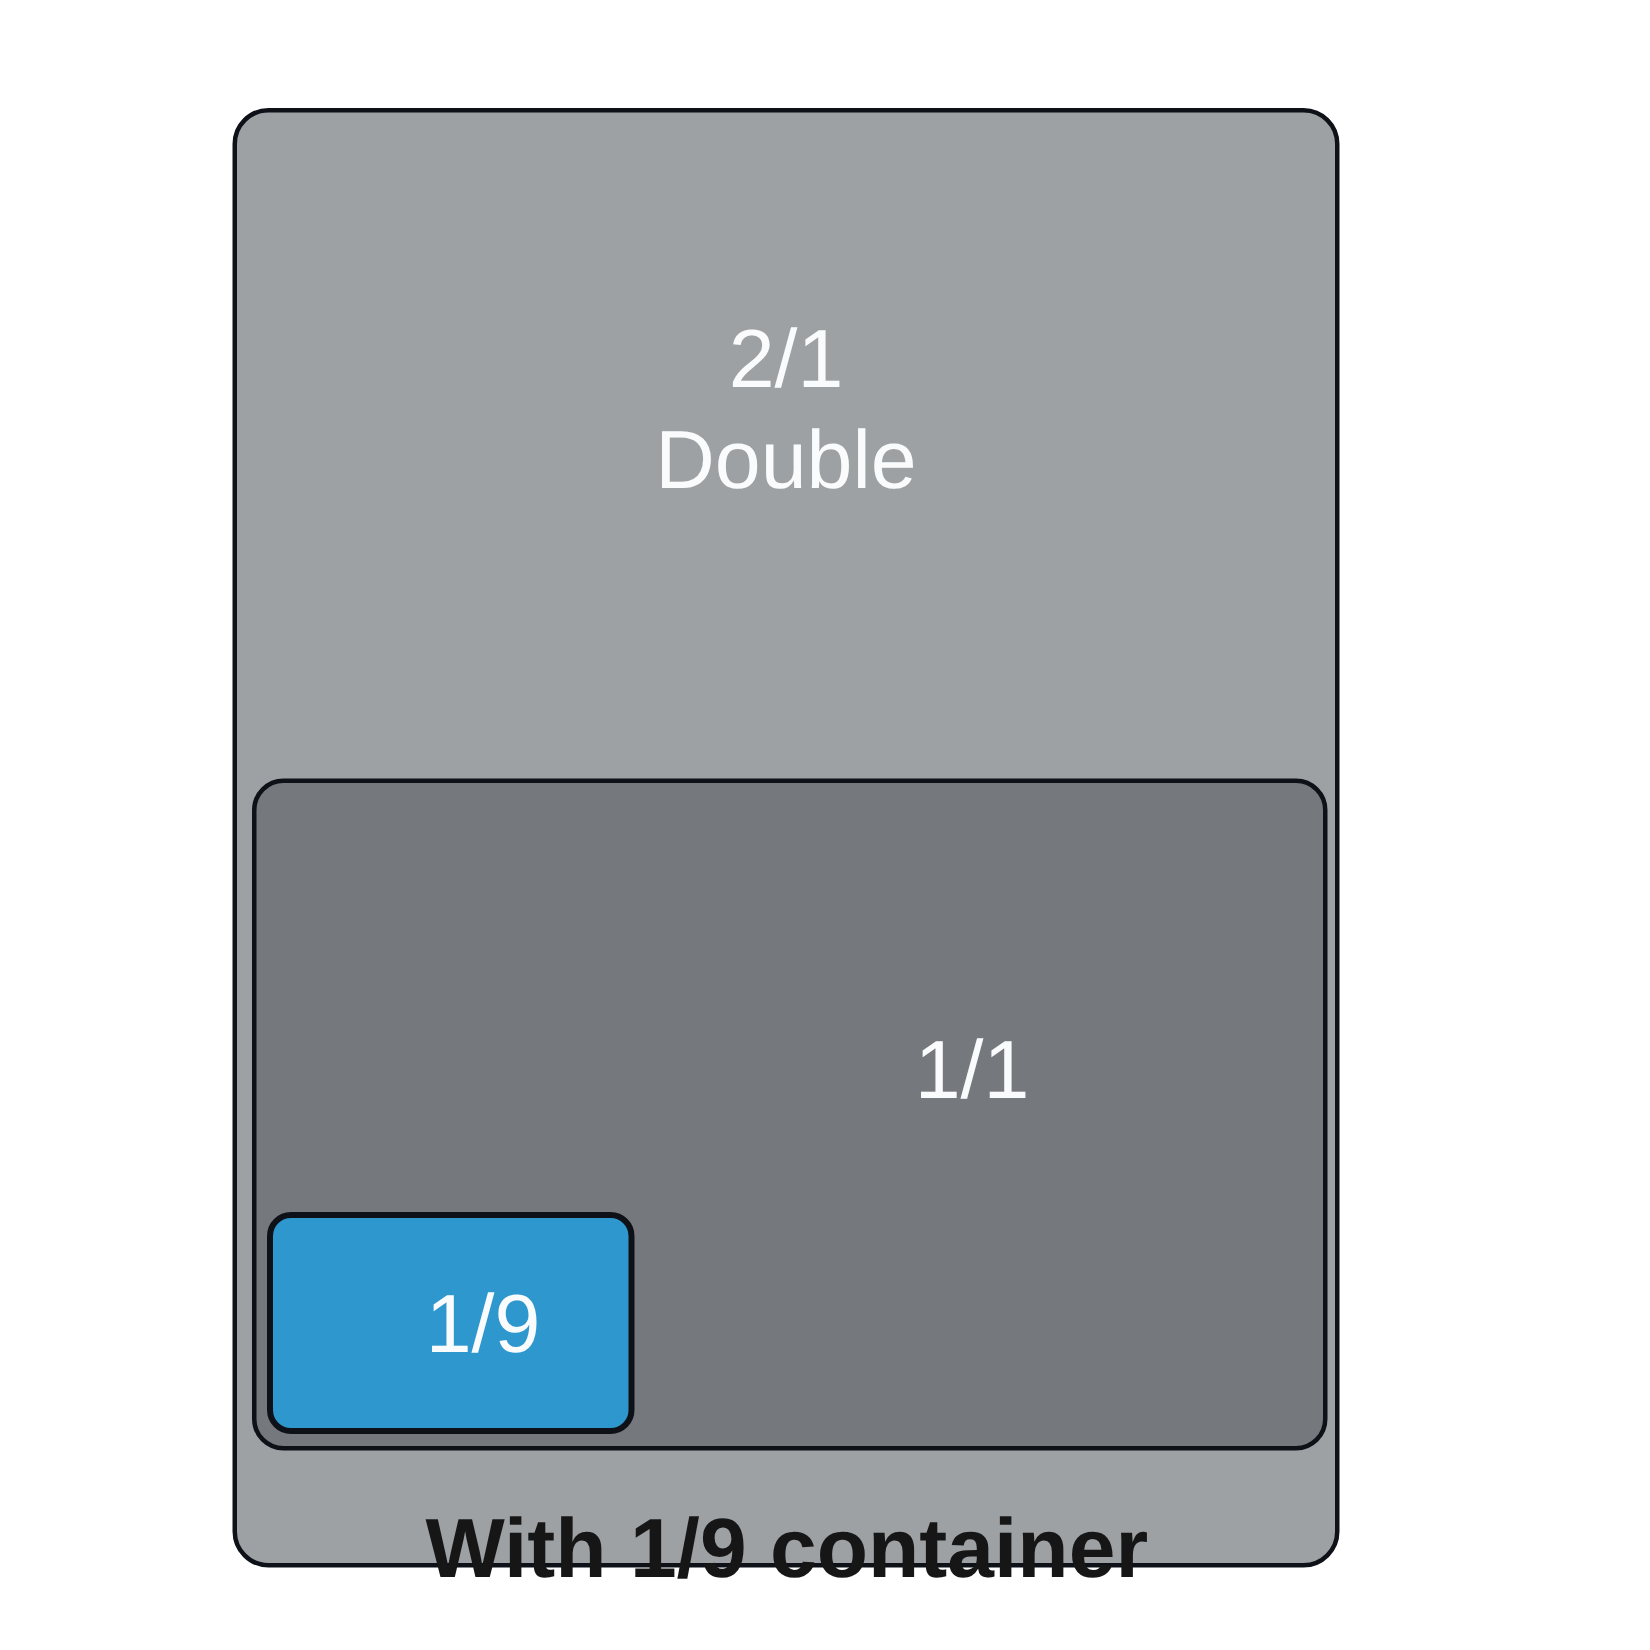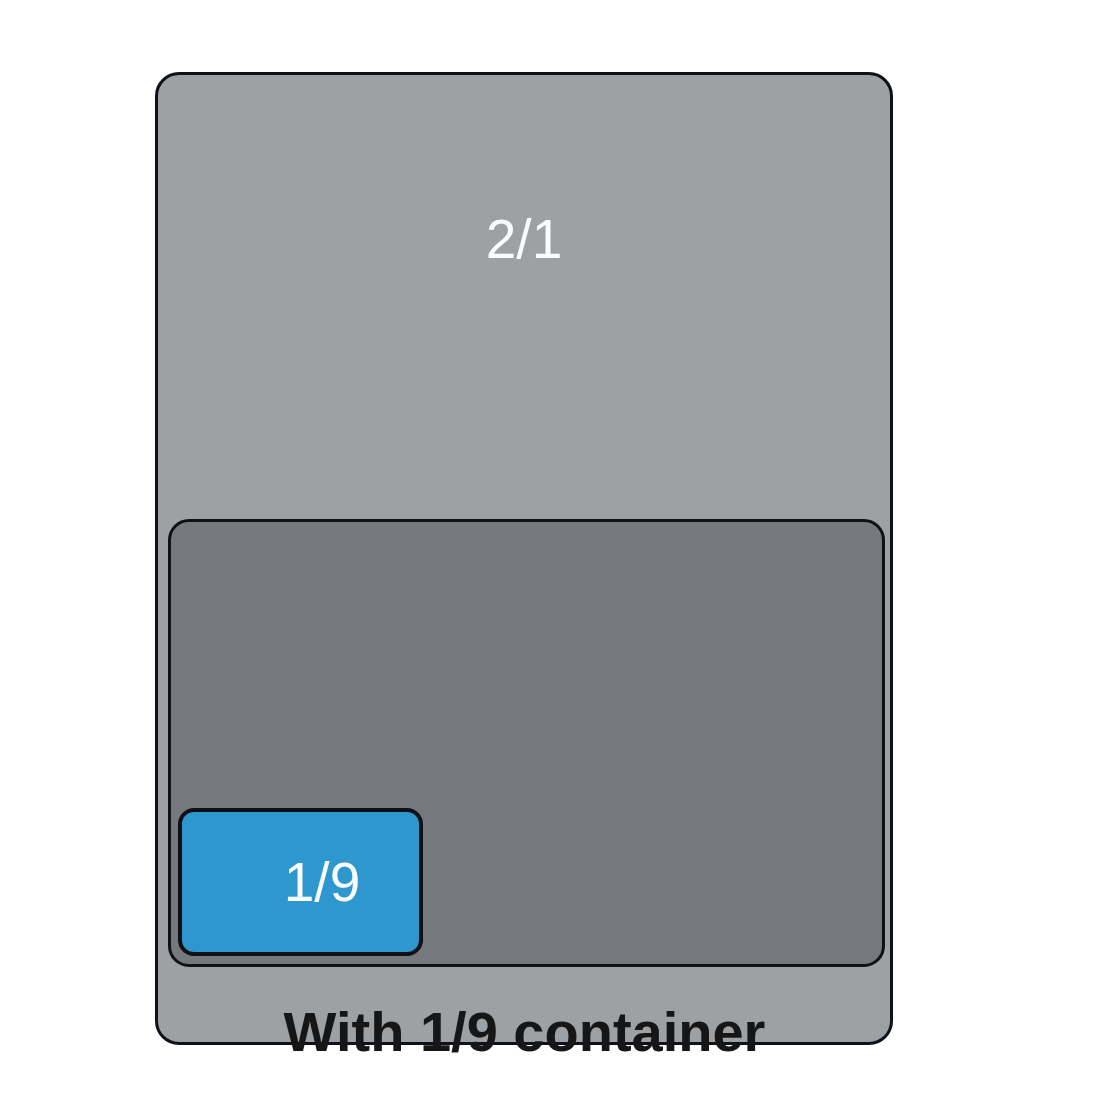--- a/index.html
+++ b/index.html
@@ -83,25 +83,27 @@
 </style>
 </head>
 <body>
 
 <div class="stage">
 
   <div class="pan pan-double" style="background-color: rgb(157, 161, 164);">
 
     <div class="pan-label label-double">
       <div>2/1</div>
+      <div>Double</div>
     </div>
 
     <div class="pan pan-full" style="background-color: rgb(117, 120, 124);">
 
       <div class="pan-label label-full">
+        <div>1/1</div>
       </div>
 
       <div class="pan pan-ninth" style="background-color: rgb(46, 151, 206);">
         <div class="pan-label label-ninth">1/9</div>
       </div>
 
     </div>
   </div>
 
   <div class="caption" style="color: rgb(22, 22, 22);">With 1/9 container</div>

